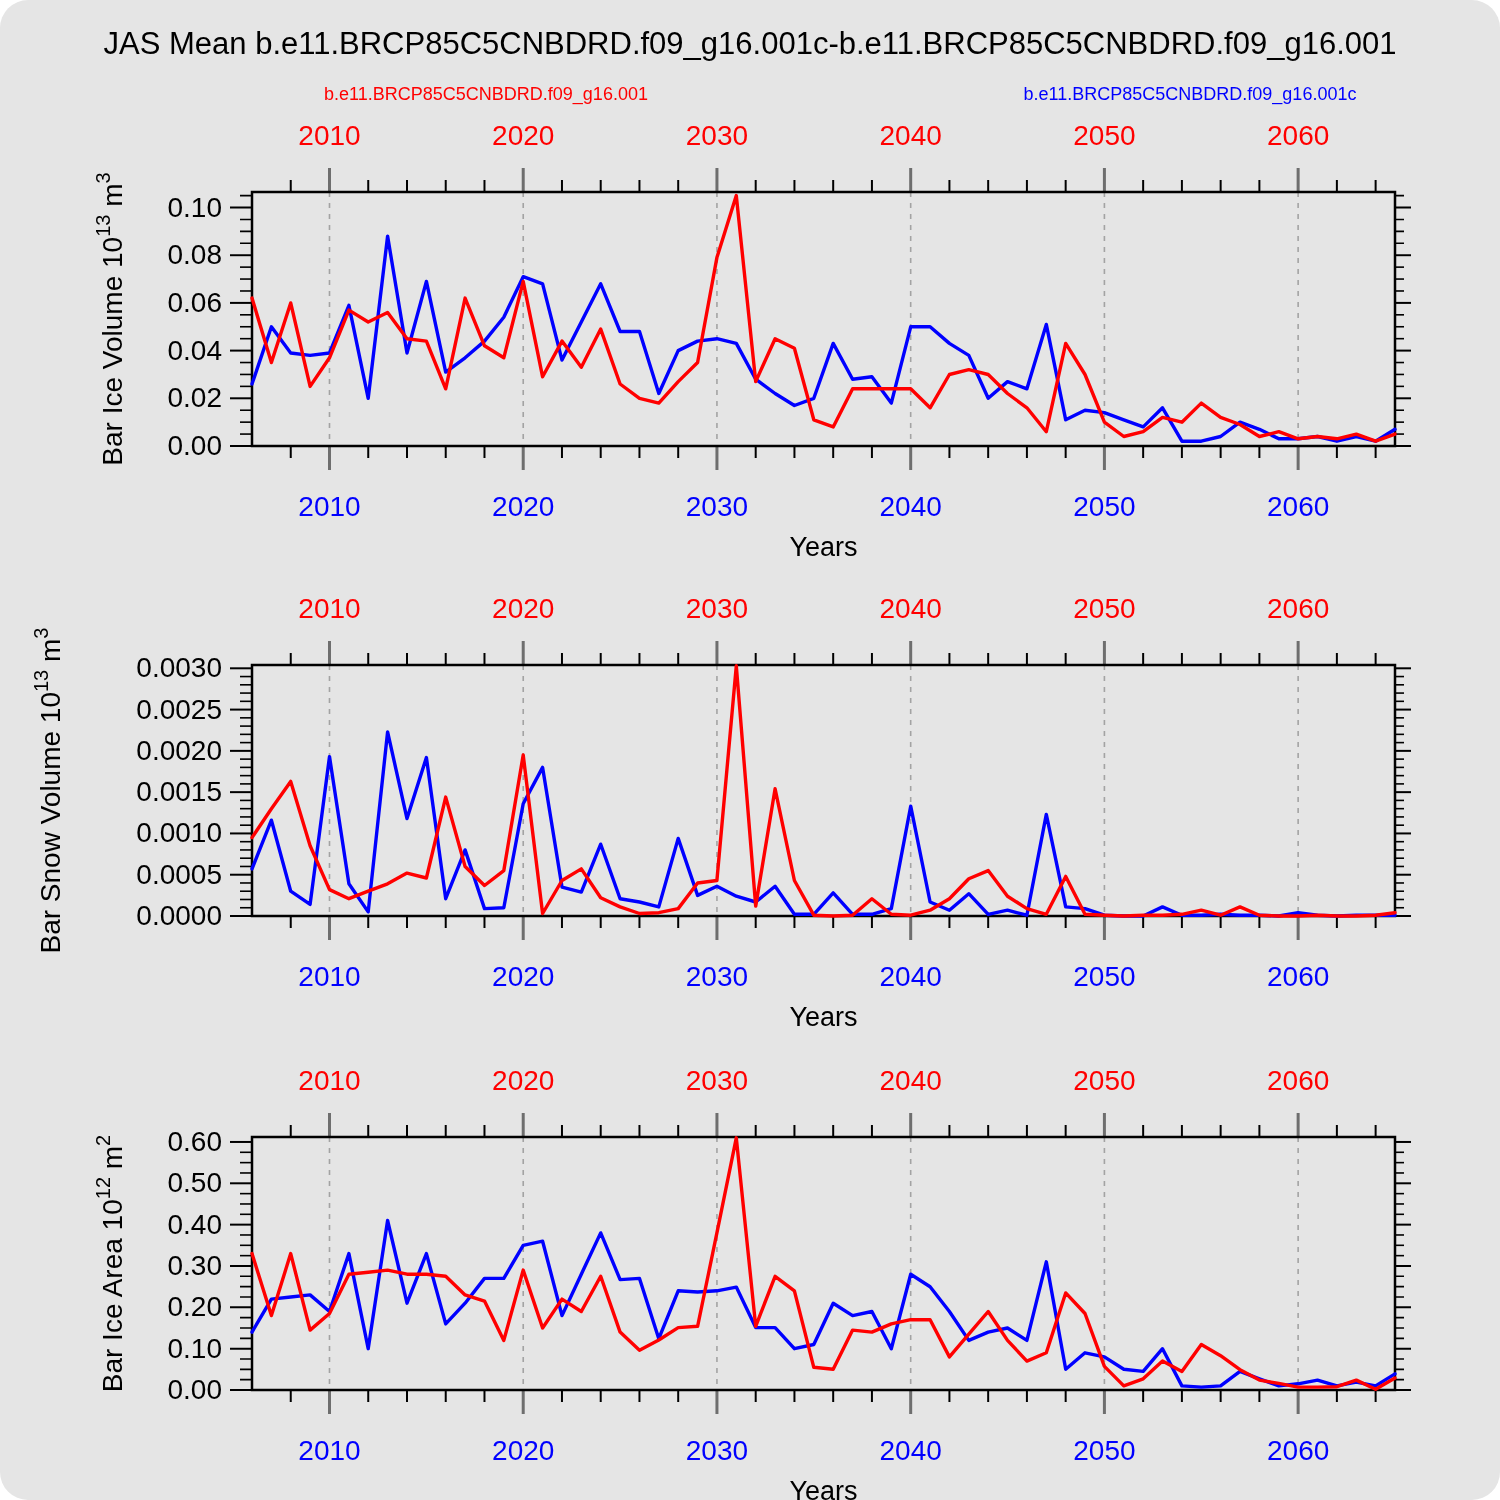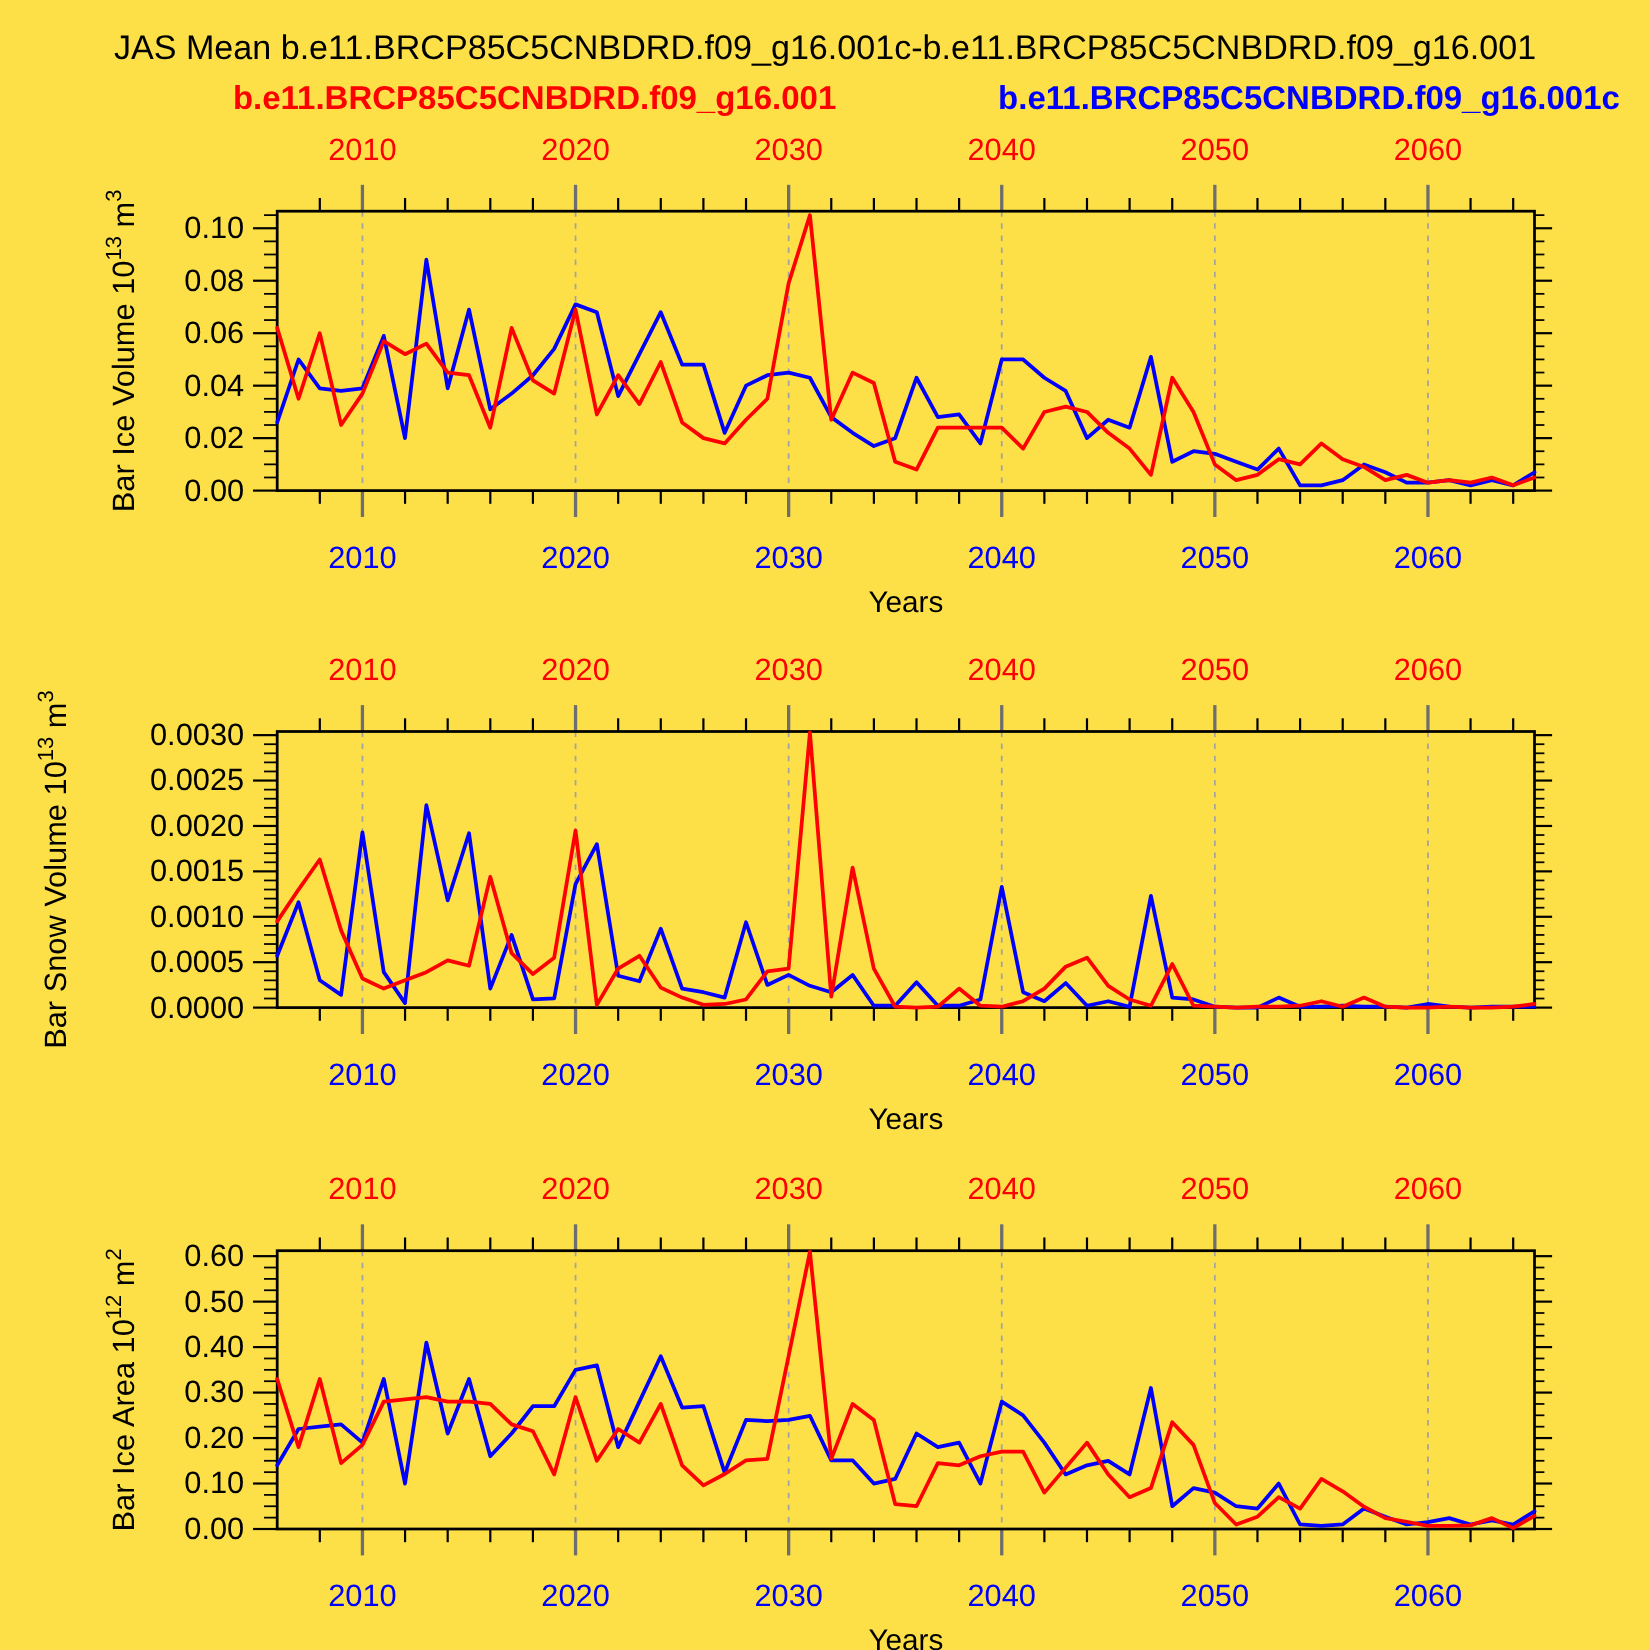--- a/index.html
+++ b/index.html
@@ -1,21 +1,21 @@
 <!DOCTYPE html>
 <html><head>
 <meta charset="utf-8">
 <style>
   html,body{margin:0;padding:0;background:#ffffff;}
-  .canvas{position:relative;width:1500px;height:1500px;background:#fde047;
-          font-family:"Liberation Sans",sans-serif;overflow:hidden;}
+  .canvas{position:relative;width:1500px;height:1500px;background:#e5e5e5;
+          font-family:"Liberation Sans",sans-serif;overflow:hidden;border-radius:28px;}
   .title{position:absolute;top:26px;left:750px;transform:translateX(-50%);
          font-size:31px;color:#000;white-space:nowrap;}
-  .legend-label{position:absolute;top:73px;transform:translateX(-50%);
-         font-size:30px;white-space:nowrap;font-weight:bold;}
+  .legend-label{position:absolute;top:84px;transform:translateX(-50%);
+         font-size:18px;white-space:nowrap;}
   .legend-red{left:486px;}
   .legend-blue{left:1146px;}
   svg{position:absolute;left:0;top:0;}
   text{font-family:"Liberation Sans",sans-serif;}
 </style>
 </head>
 <body>
 
 <div class="canvas">
   <div class="title">JAS Mean b.e11.BRCP85C5CNBDRD.f09_g16.001c-b.e11.BRCP85C5CNBDRD.f09_g16.001</div>

